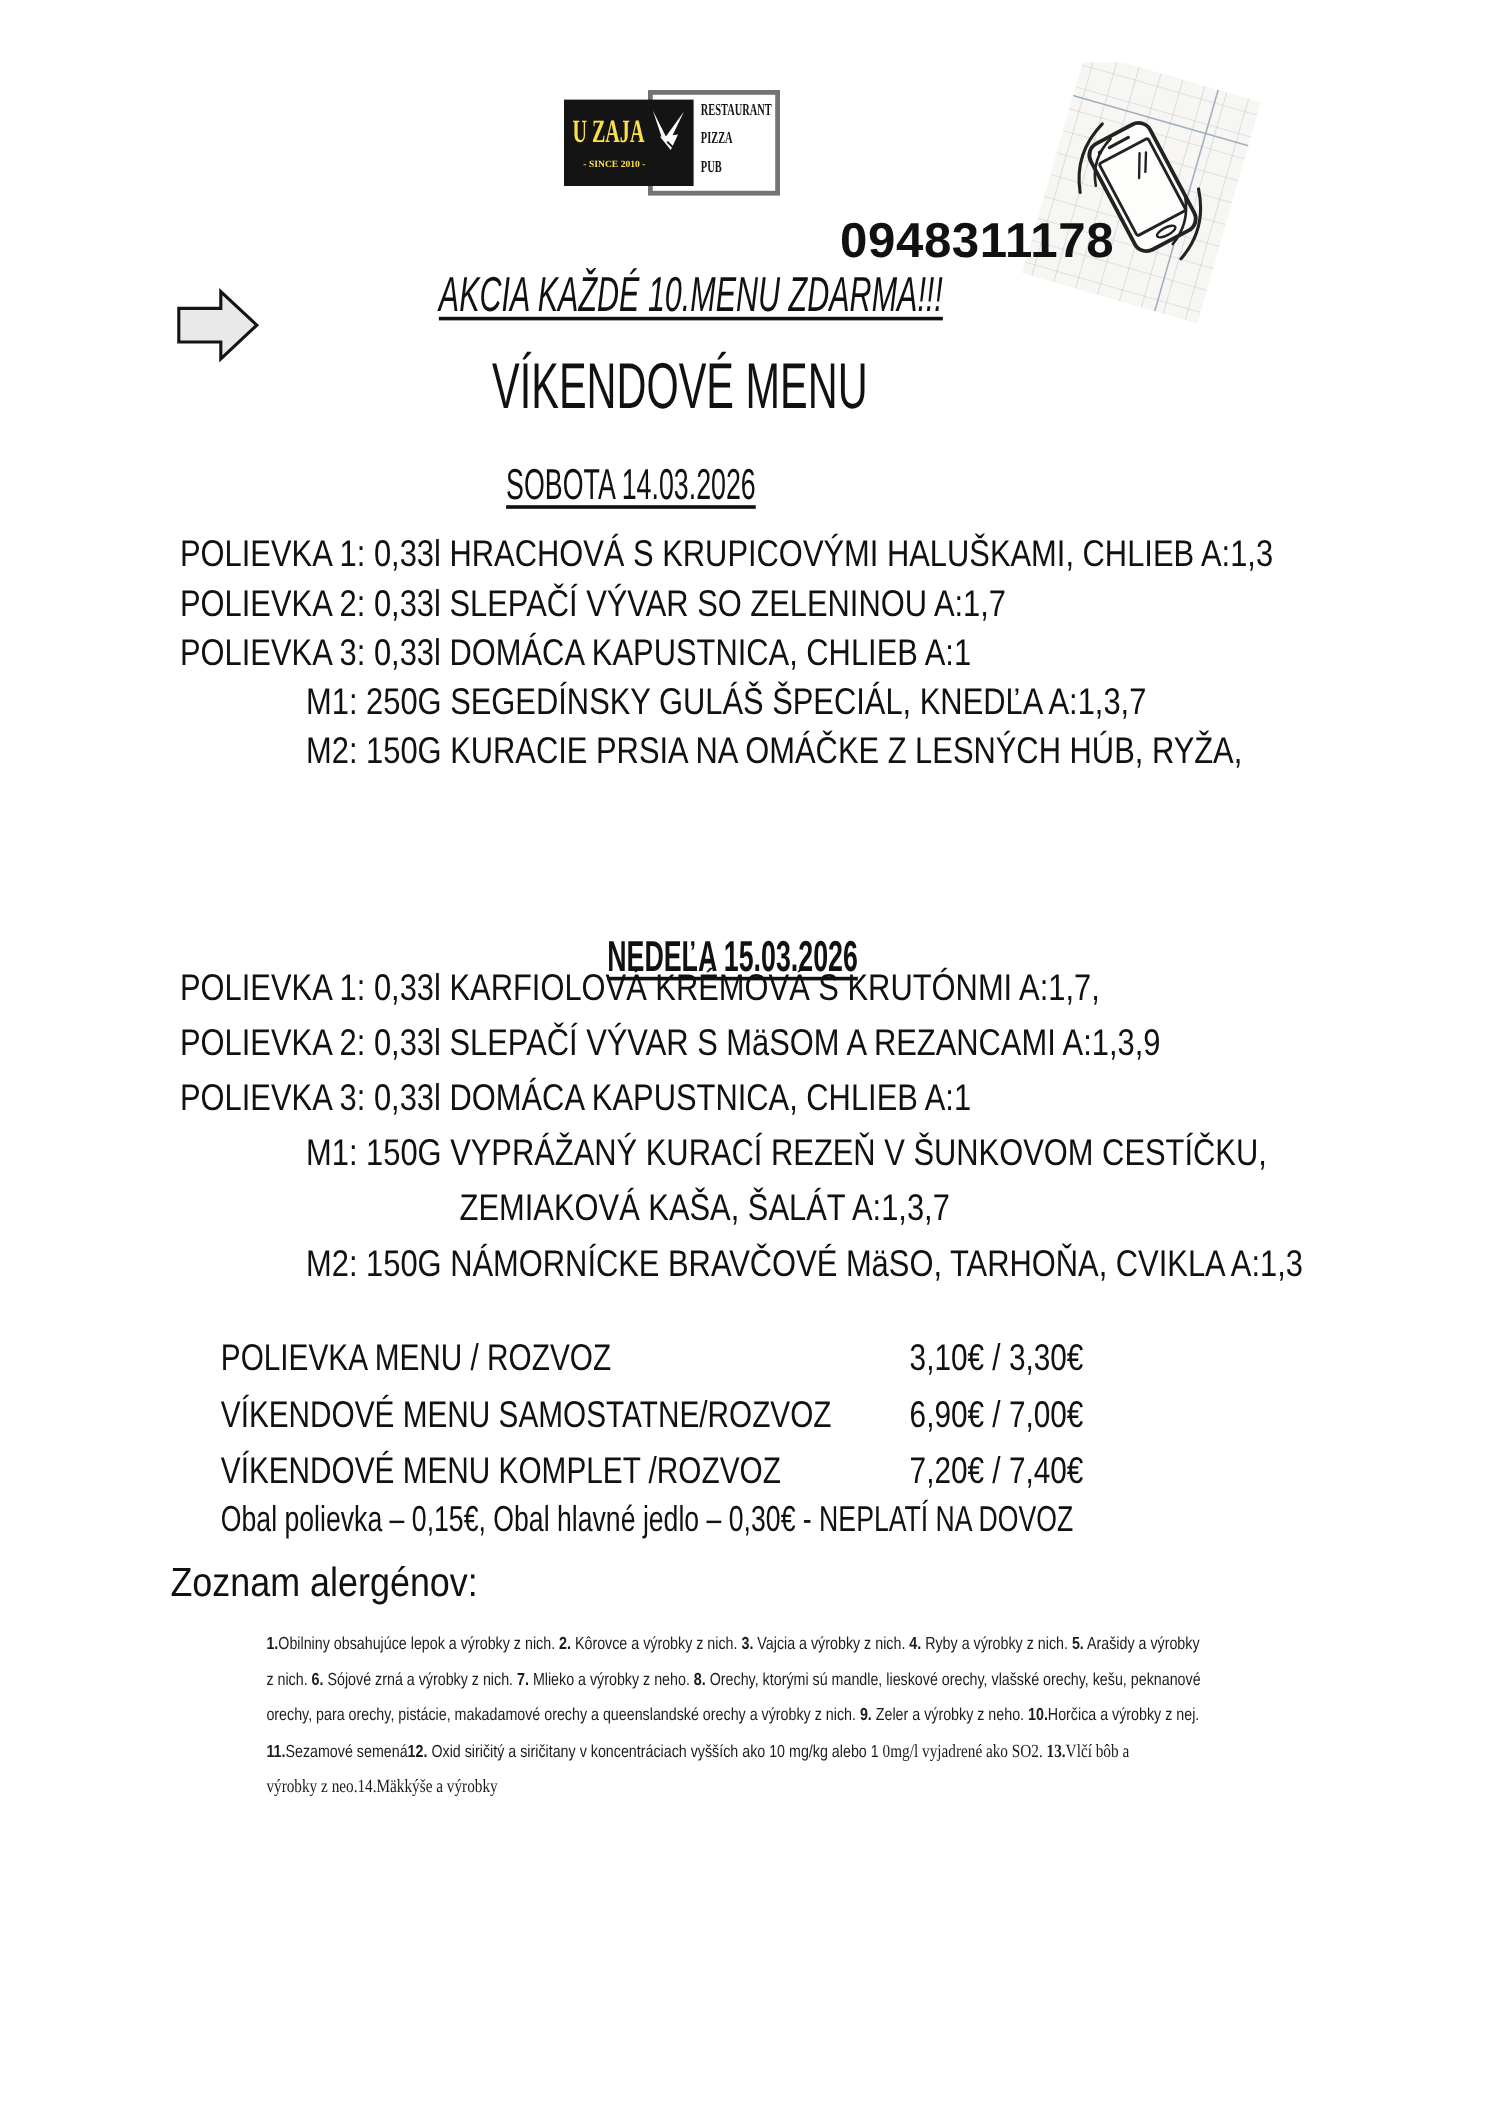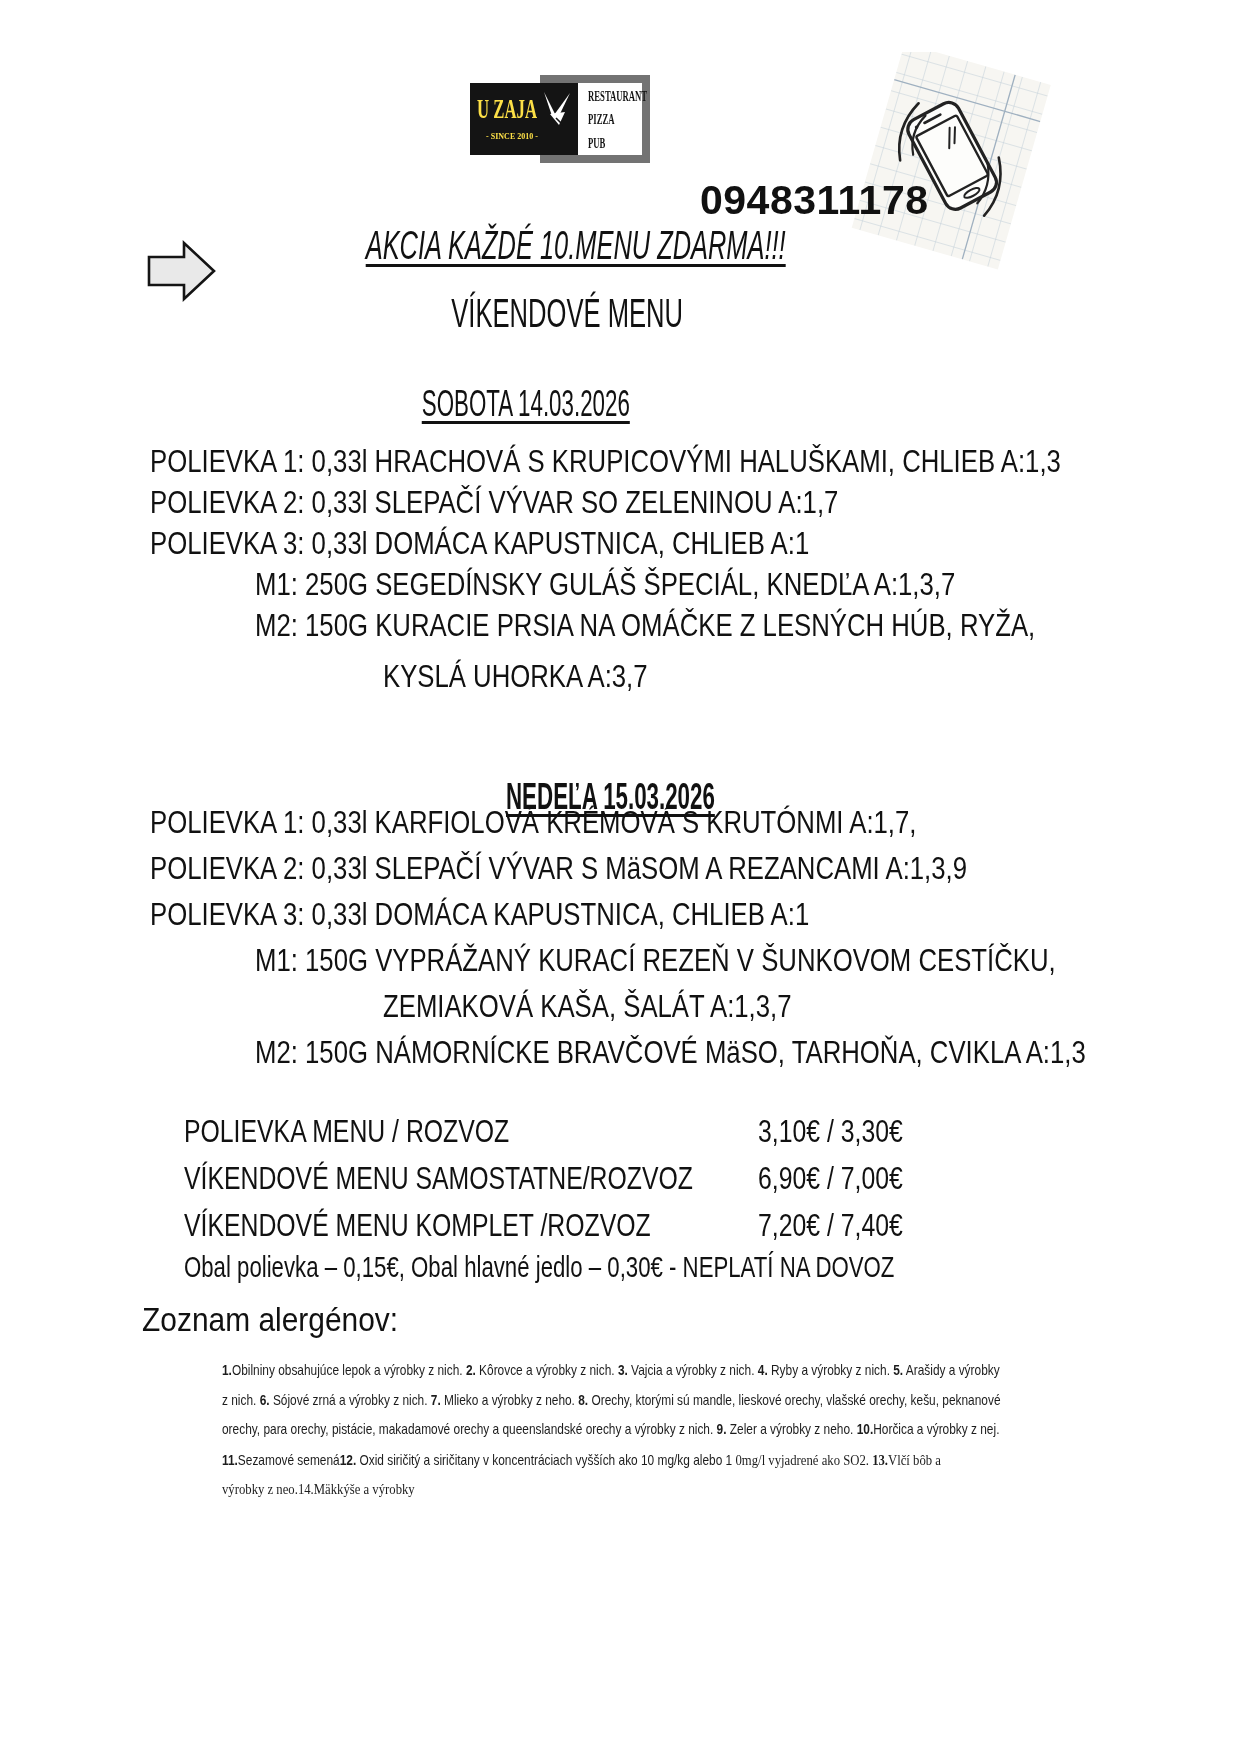--- a/index.html
+++ b/index.html
@@ -11,31 +11,31 @@
   .sx62{transform:scaleX(0.62);}
   .sx64{transform:scaleX(0.64);}
   .sx74{transform:scaleX(0.74);}
   .sx80{transform:scaleX(0.80);}
   .sx82{transform:scaleX(0.82);}
   .sx83{transform:scaleX(0.83);}
   .sx88{transform:scaleX(0.88);}
   .u{text-decoration:underline;text-decoration-thickness:2.5px;text-underline-offset:5px;}
 
   
-  #logo-white-box{left:540px;top:75px;width:110px;height:88px;background:#fff;border:8px solid #737373;box-sizing:border-box;}
+  #logo-white-box{left:540px;top:75px;width:110px;height:88px;background:#fff;border:4px solid #737373;box-sizing:border-box;}
   .logo-tag{position:absolute;left:40px;font-family:"Liberation Serif",serif;font-weight:700;font-size:14px;color:#141414;}
   #logo-black-box{left:470px;top:83px;width:108px;height:72px;background:#141414;color:#fde047;}
   #logo-name{position:absolute;left:7px;top:11px;font-family:"Liberation Serif",serif;font-weight:700;font-size:27px;letter-spacing:0;}
   #rabbit{position:absolute;right:7px;top:9px;}
   #logo-since{position:absolute;left:0;right:24px;top:49px;text-align:center;font-family:"Liberation Serif",serif;font-weight:700;font-size:8px;}
 
   
   #phone-number{left:700px;top:177px;font-size:41px;font-weight:700;letter-spacing:0.5px;}
   #promo{left:0;top:222px;width:1152px;text-align:center;font-size:41px;font-style:italic;}
-  #doc-title{left:0;top:291px;width:1134px;text-align:center;font-size:40px;font-weight:400;text-decoration:underline;}
+  #doc-title{left:0;top:291px;width:1134px;text-align:center;font-size:54px;font-weight:400;text-decoration:underline;}
 
   
   .day-heading{position:absolute;text-align:center;font-size:36px;}
   #day-0 .day-heading{left:0;top:383px;width:1000px;margin-left:26px;}
   #day-1 .day-heading{left:0;top:776px;width:1220px;font-weight:bold;}
   .day-lines{position:absolute;left:0;right:0;}
   #day-0 .day-lines{top:441px;}
   #day-1 .day-lines{top:800px;}
   .menu-line{font-size:31px;}
   #day-0 .menu-line{height:41px;line-height:41px;}
@@ -135,21 +135,20 @@
   <section class="day-section" id="day-0">
     <div class="day-heading">
       <span class="cx-c sx62 u">SOBOTA 14.03.2026</span>
     </div>
     <div class="day-lines">
         <div class="menu-line ind-p"><span class="cx sx83">POLIEVKA 1: 0,33l  HRACHOVÁ S KRUPICOVÝMI HALUŠKAMI, CHLIEB  A:1,3</span></div>
         <div class="menu-line ind-p"><span class="cx sx83">POLIEVKA 2: 0,33l  SLEPAČÍ VÝVAR SO ZELENINOU A:1,7</span></div>
         <div class="menu-line ind-p"><span class="cx sx83">POLIEVKA 3: 0,33l  DOMÁCA KAPUSTNICA, CHLIEB A:1</span></div>
         <div class="menu-line ind-m"><span class="cx sx83">M1: 250G SEGEDÍNSKY GULÁŠ ŠPECIÁL, KNEDĽA A:1,3,7</span></div>
         <div class="menu-line ind-m"><span class="cx sx83">M2: 150G KURACIE PRSIA NA OMÁČKE Z LESNÝCH HÚB, RYŽA,</span></div>
-        <div class="menu-line ind-c"><span class="cx sx83">KYSLÁ UHORKA A:3,7</span></div>
       </div>
   </section>
 
   <section class="day-section" id="day-1">
     <div class="day-heading">
       <span class="cx-c sx62 u">NEDEĽA 15.03.2026</span>
     </div>
     <div class="day-lines">
         <div class="menu-line ind-p"><span class="cx sx83">POLIEVKA 1: 0,33l  KARFIOLOVÁ KRÉMOVÁ S KRUTÓNMI A:1,7,</span></div>
         <div class="menu-line ind-p"><span class="cx sx83">POLIEVKA 2: 0,33l  SLEPAČÍ VÝVAR S MäSOM A REZANCAMI  A:1,3,9</span></div>

